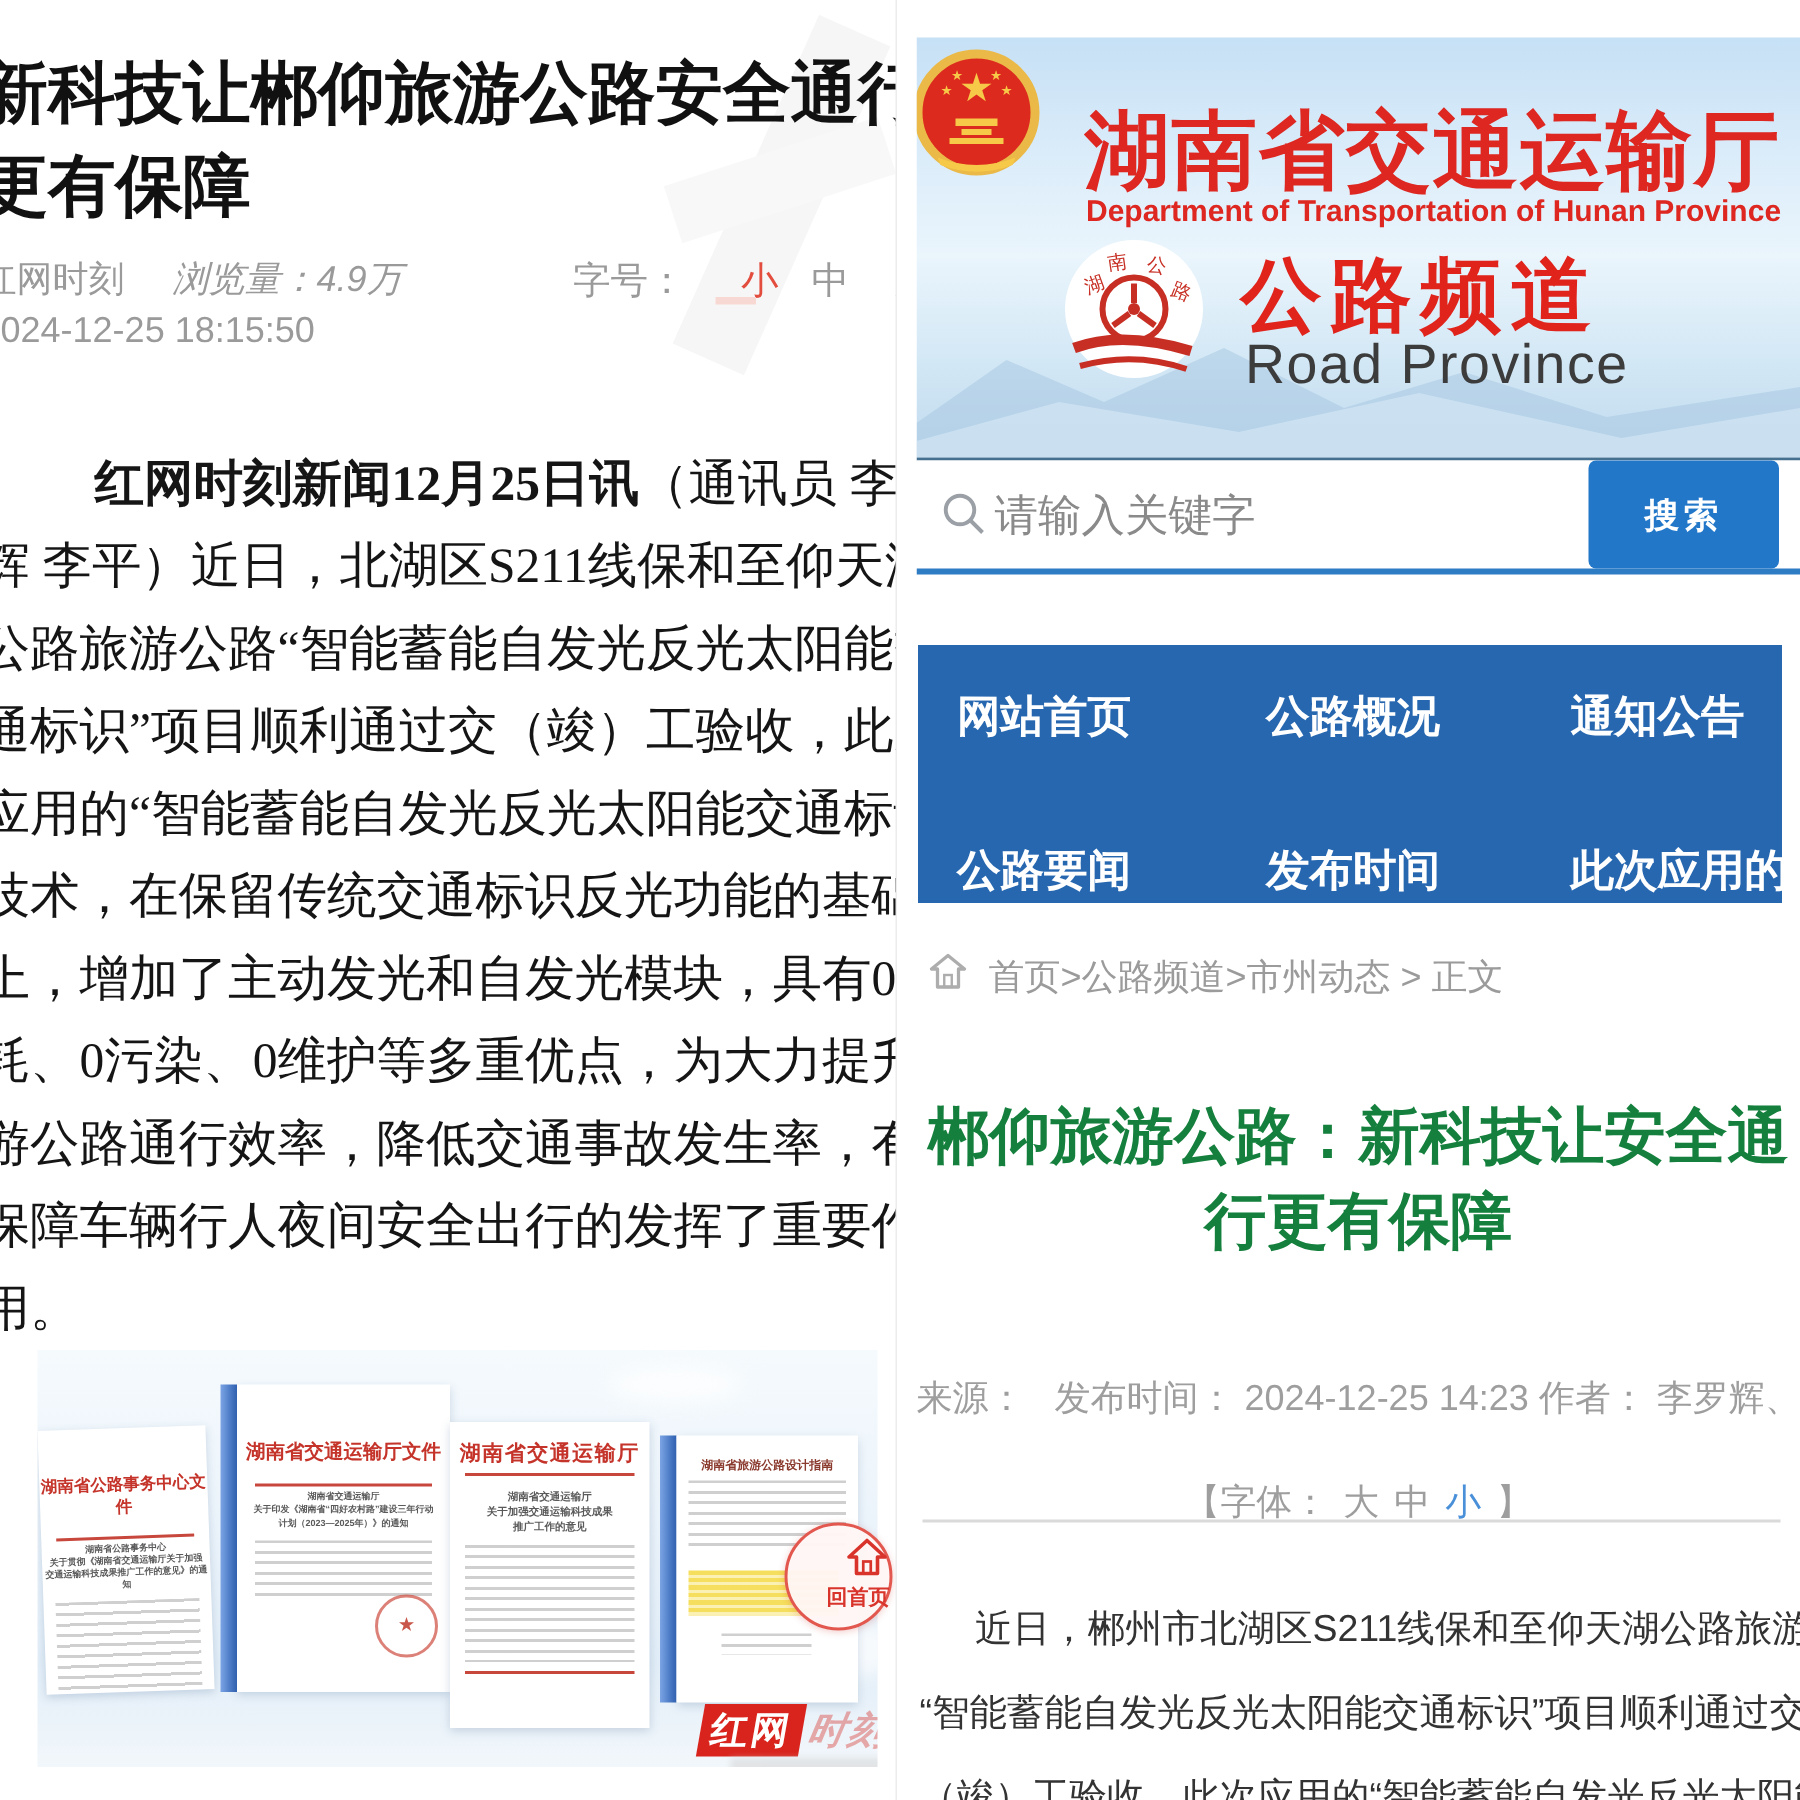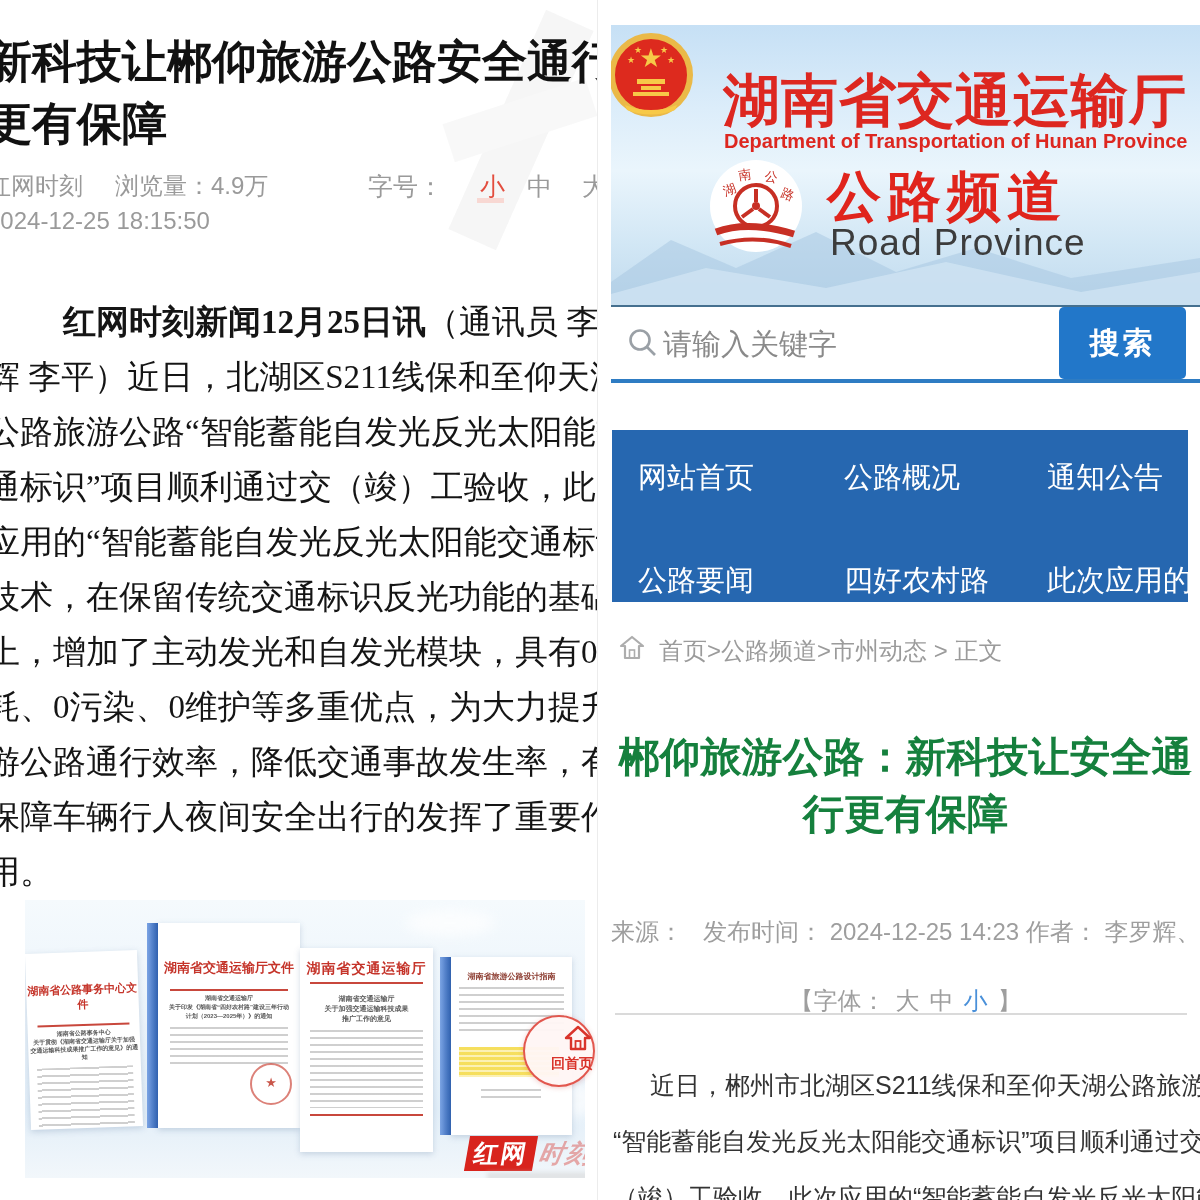--- a/index.html
+++ b/index.html
@@ -7,21 +7,21 @@
          font-family:"Liberation Sans","DejaVu Sans",sans-serif;}
   
   #left-page{position:absolute;left:0;top:0;width:597px;height:1200px;background:#fff;overflow:hidden;border-right:1px solid #ececec;}
   #left-content{position:absolute;left:-13px;top:0;width:700px;}
   .lp-title{position:absolute;left:0;white-space:nowrap;font-size:45px;font-weight:bold;color:#111;letter-spacing:0;}
   .lp-watermark{position:absolute;left:455px;top:10px;width:150px;height:245px;opacity:.55;pointer-events:none;}
   .lp-watermark .wm1{position:absolute;left:40px;top:0;width:52px;height:240px;background:#efefef;transform:rotate(24deg);}
   .lp-watermark .wm2{position:absolute;left:-10px;top:90px;width:150px;height:40px;background:#f3f3f3;transform:rotate(-18deg);}
   .lp-meta{position:absolute;top:170px;font-size:24px;color:#9a9a9a;white-space:nowrap;}
   .lp-date{position:absolute;top:207px;font-size:24px;color:#9a9a9a;white-space:nowrap;left:0;}
-  .fs-item{position:absolute;top:170px;font-size:25px;color:#9a9a9a;}
+  .fs-item{position:absolute;top:170px;font-size:25px;color:#9a9a9a;margin-left:14px;}
   .fs-small{color:#e34d3e;}
   .fs-underline{position:absolute;left:477px;top:198px;width:27px;height:5px;background:#f8d8d3;}
   .bl{position:absolute;left:0;white-space:nowrap;font-family:"Liberation Serif","DejaVu Serif",serif;
       font-size:33px;color:#151515;}
   .bl b{font-family:inherit;}
   
   #doc-image{position:absolute;left:25px;top:900px;width:560px;height:278px;overflow:hidden;
      background:linear-gradient(180deg,#f5fafd 0%,#ecf4fb 40%,#e2eef8 75%,#f2f7fb 100%);}
   .cloud{position:absolute;background:#fff;border-radius:50%;filter:blur(6px);opacity:.7;}
   .doc{position:absolute;background:#fff;box-shadow:0 2px 6px rgba(80,110,150,.25);}
@@ -54,23 +54,23 @@
      white-space:nowrap;letter-spacing:1px;}
   #dept-sub{position:absolute;left:113px;top:105px;font-size:20px;font-weight:bold;color:#dd2720;white-space:nowrap;}
   #channel-title{position:absolute;left:216px;top:136px;font-size:54px;font-weight:bold;color:#e0241c;
      letter-spacing:6px;white-space:nowrap;}
   #channel-en{position:absolute;left:219px;top:197px;font-size:37px;color:#3c3c3c;white-space:nowrap;letter-spacing:1px;}
   #search-row{position:absolute;left:0;top:307px;width:589px;height:72px;background:#fff;}
   #search-input{position:absolute;left:50px;top:12px;width:380px;height:48px;border:none;outline:none;
      font-size:29px;color:#444;font-family:inherit;background:transparent;}
   #search-input::placeholder{color:#8a8a8a;}
   #search-btn{position:absolute;left:448px;top:0px;width:127px;height:72px;background:#2277c9;border:none;
-     border-radius:5px;color:#fff;font-size:30px;font-weight:bold;letter-spacing:3px;font-family:inherit;}
+     border-radius:5px;color:#fff;font-size:23px;font-weight:bold;letter-spacing:3px;font-family:inherit;}
   #search-underline{position:absolute;left:0;top:379px;width:589px;height:4px;background:#2e7cc3;}
-  #nav-box{position:absolute;left:1px;top:430px;width:576px;height:172px;background:#2667b0;}
+  #nav-box{position:absolute;left:1px;top:430px;width:576px;height:172px;background:#2667b0;font-weight:bold;}
   .nav-item{position:absolute;color:#fff;font-size:29px;white-space:nowrap;cursor:pointer;}
   #breadcrumb{position:absolute;left:7px;top:632px;height:34px;}
   #breadcrumb-text{position:absolute;left:41px;top:3px;font-size:24px;color:#9b9b9b;white-space:nowrap;}
   #art-title1,#art-title2{position:absolute;left:0;width:589px;text-align:center;font-size:41px;
      font-weight:bold;color:#15803d;white-space:nowrap;}
   #art-title1{top:730px;} #art-title2{top:787px;}
   #art-meta{position:absolute;left:0;top:916px;width:589px;text-align:center;font-size:24px;color:#9e9e9e;
      white-space:pre;}
   #font-row{position:absolute;left:0;top:985px;width:589px;text-align:center;font-size:24px;color:#9e9e9e;}
   #font-row span{margin:0 5px;}
@@ -89,21 +89,21 @@
     <div class="lp-watermark">
       <div class="wm1"></div>
         <div class="wm2"></div>
     </div>
 
     <div id="left-content">
       <div class="lp-title" style="top:32px;">新科技让郴仰旅游公路安全通行</div>
       <div class="lp-title" style="top:94px;">更有保障</div>
 
       <div class="lp-meta" style="left:0;">红网时刻</div>
-      <div class="lp-meta" style="left:128px;">浏览量：4.9万</div>
+      <div class="lp-meta" style="left:128px;font-style:italic;">浏览量：4.9万</div>
       <div class="lp-date">2024-12-25 18:15:50</div>
 
       <div class="bl" style="top:300px;padding-left:76px;"><b>红网时刻新闻12月25日讯</b><span>（通讯员 李罗</span></div>
       <div class="bl" style="top:355px;">辉 李平）近日，北湖区S211线保和至仰天湖</div>
       <div class="bl" style="top:410px;">公路旅游公路“智能蓄能自发光反光太阳能交</div>
       <div class="bl" style="top:465px;">通标识”项目顺利通过交（竣）工验收，此次</div>
       <div class="bl" style="top:520px;">应用的“智能蓄能自发光反光太阳能交通标识”</div>
       <div class="bl" style="top:575px;">技术，在保留传统交通标识反光功能的基础</div>
       <div class="bl" style="top:630px;">上，增加了主动发光和自发光模块，具有0能</div>
       <div class="bl" style="top:685px;">耗、0污染、0维护等多重优点，为大力提升旅</div>
@@ -236,21 +236,21 @@
       <input id="search-input" type="text" placeholder="请输入关键字" style="">
       <button id="search-btn">搜索</button>
     </div>
     <div id="search-underline"></div>
 
     <div id="nav-box">
       <div class="nav-item" style="left:26px;top:28px;">网站首页</div>
       <div class="nav-item" style="left:232px;top:28px;">公路概况</div>
       <div class="nav-item" style="left:435px;top:28px;">通知公告</div>
       <div class="nav-item" style="left:26px;top:131px;">公路要闻</div>
-      <div class="nav-item" style="left:232px;top:131px;">四好农村路</div>
+      <div class="nav-item" style="left:232px;top:131px;">发布时间</div>
       <div class="nav-item" style="left:435px;top:131px;">此次应用的</div>
     </div>
 
     <div id="breadcrumb">
       <svg width="28" height="28" viewBox="0 0 28 28" style="position:absolute;left:0;top:2px;">
         <path d="M14 3 L25 12 H21 V24 H7 V12 H3 Z" fill="none" stroke="#adadad" stroke-width="2.2" stroke-linejoin="round"></path>
         <rect x="11.5" y="16" width="5" height="8" fill="none" stroke="#adadad" stroke-width="1.6"></rect>
       </svg>
       <div id="breadcrumb-text">首页&gt;公路频道&gt;市州动态 &gt; 正文</div>
     </div>

